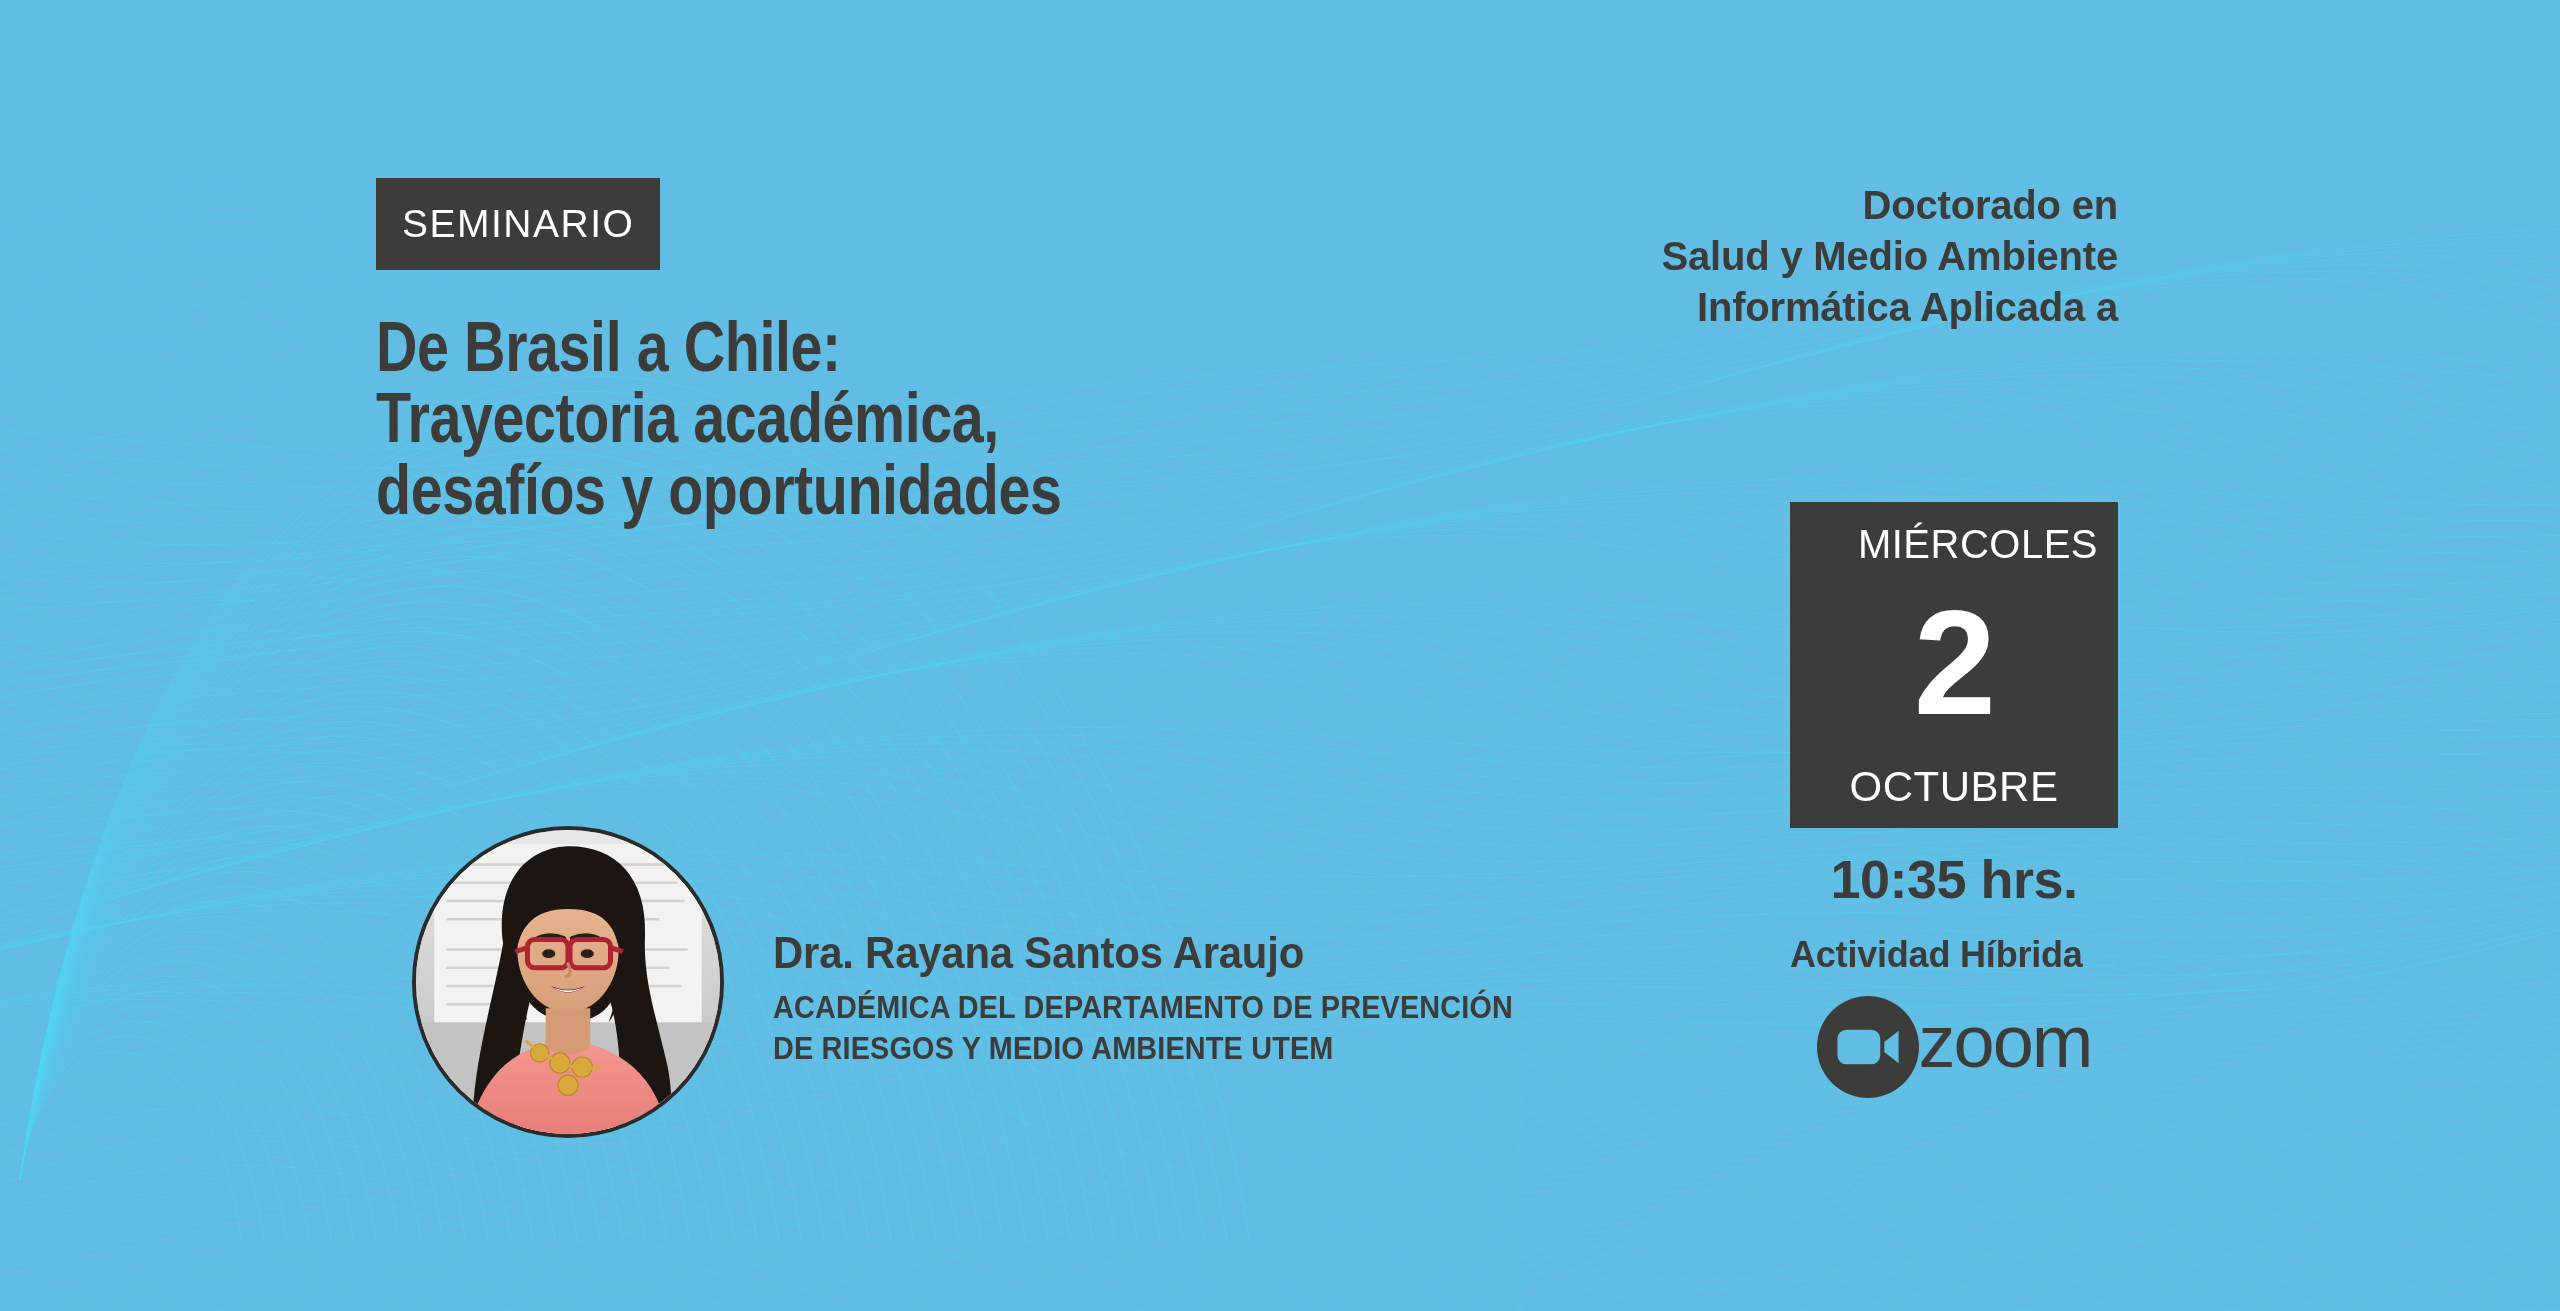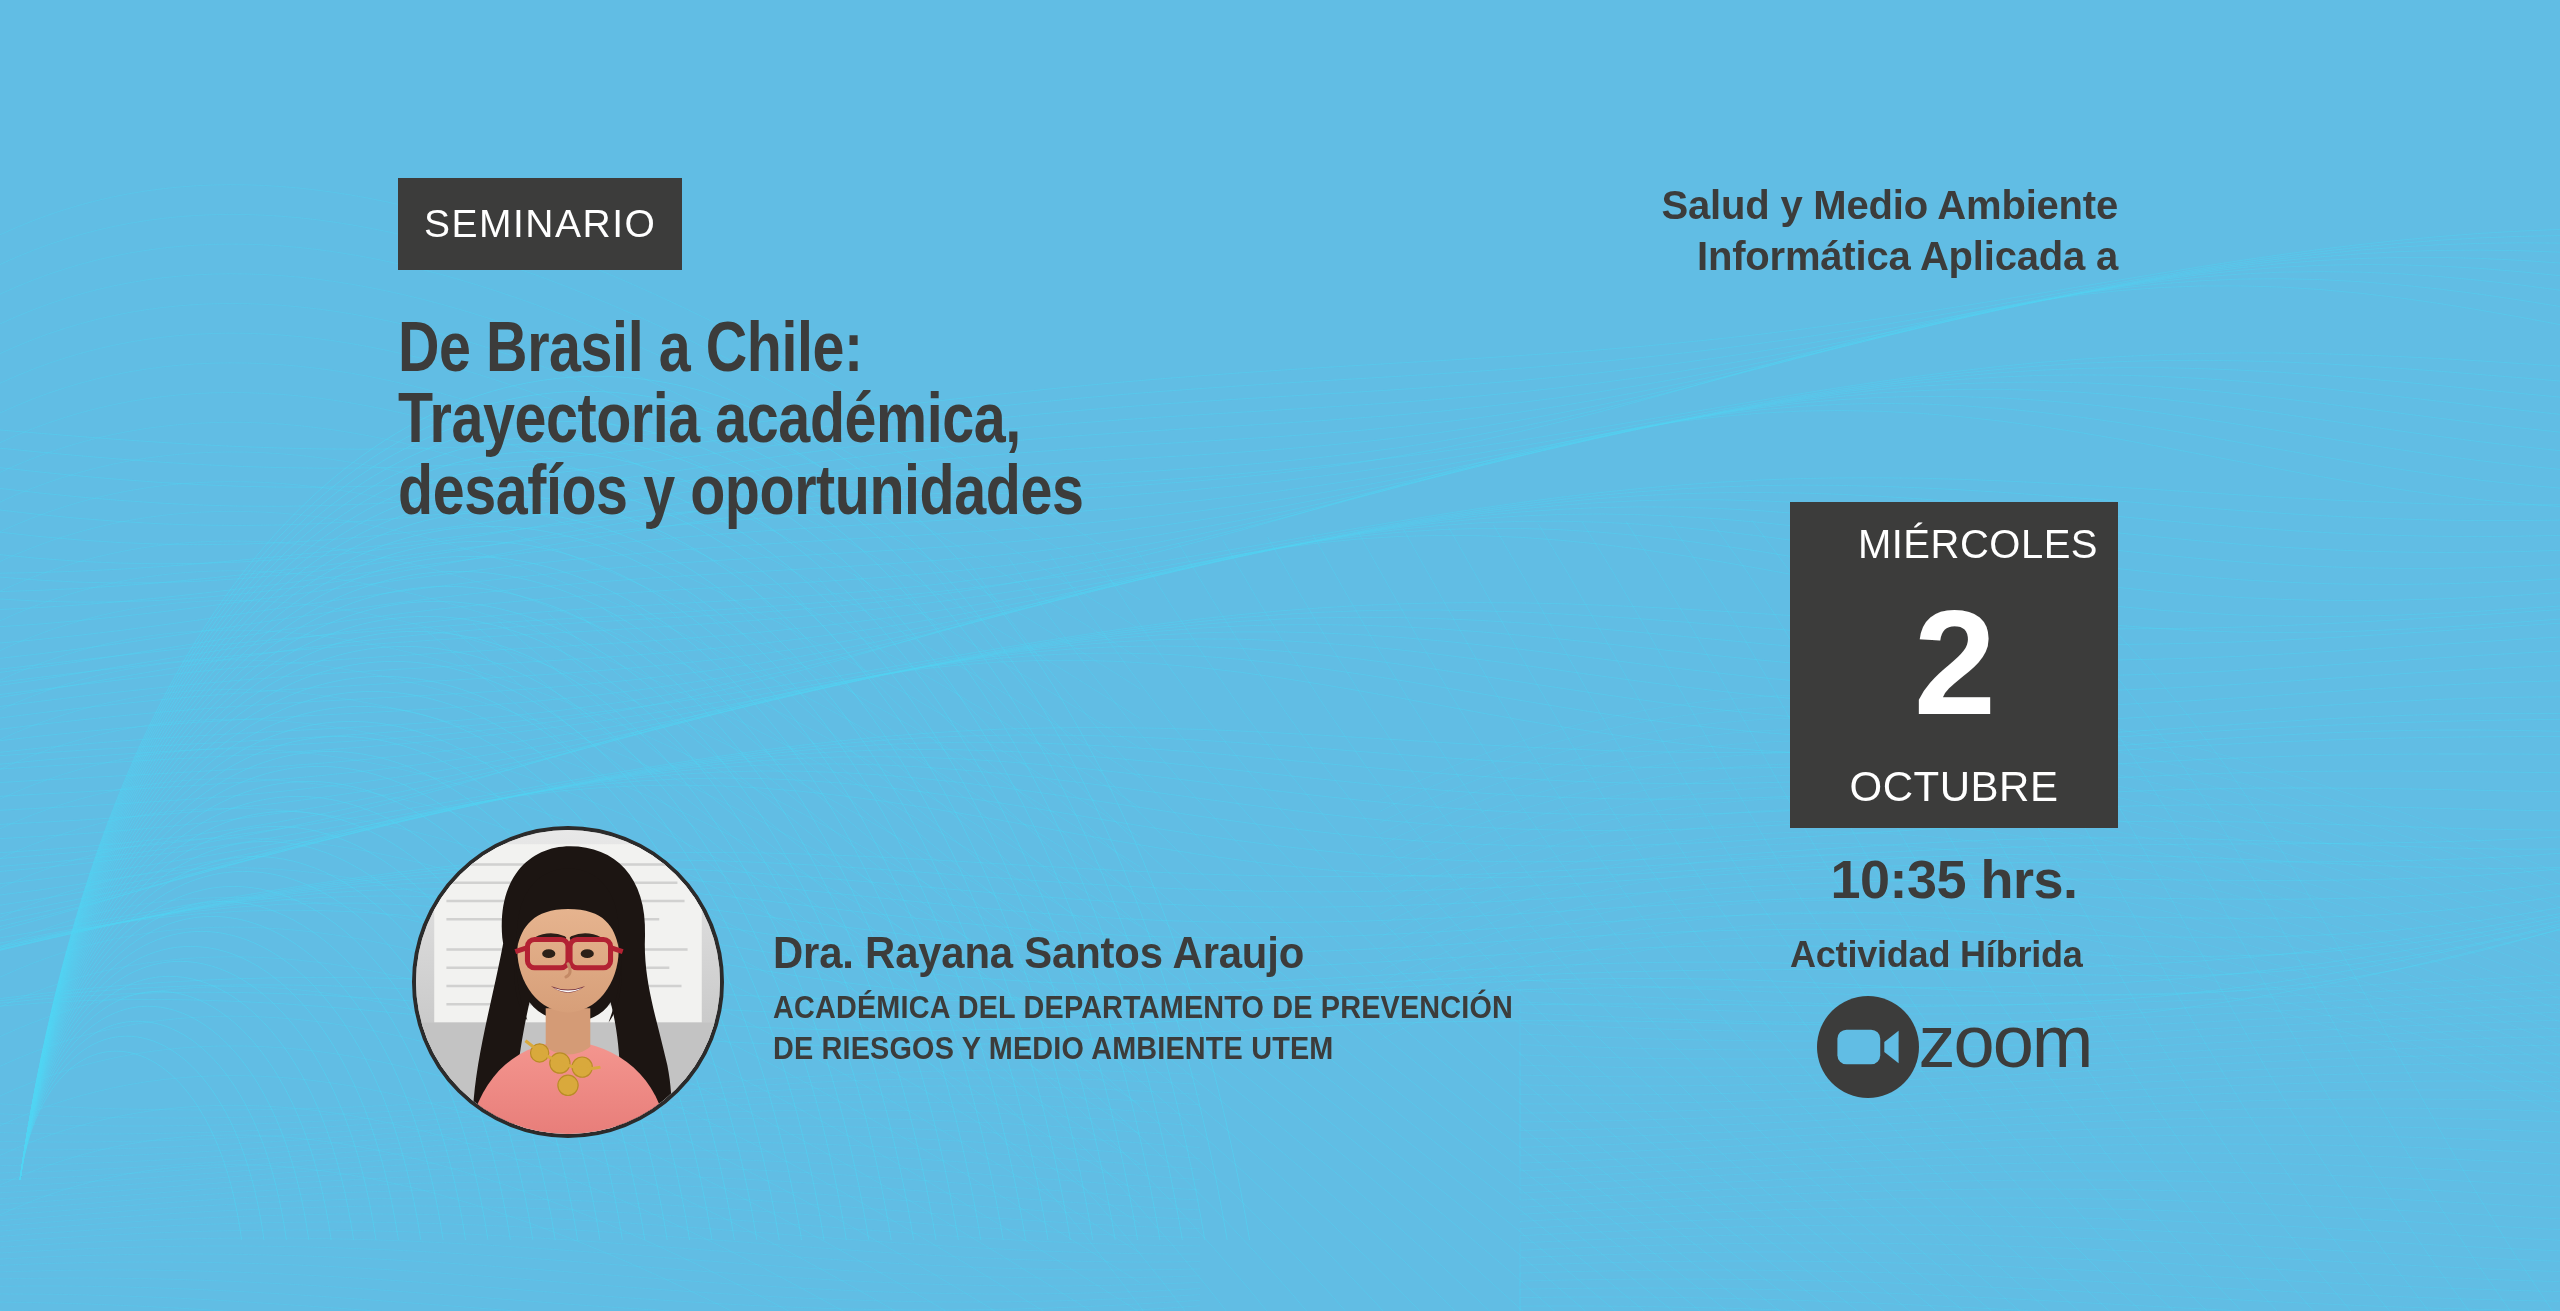--- a/index.html
+++ b/index.html
@@ -13,21 +13,21 @@
   
   #bg-waves {
     position:absolute; inset:0;
     width:2560px; height:1311px;
     pointer-events:none;
   }
 
   
   #left-col {
     position:absolute;
-    left:398px; top:178px;
+    left:376px; top:178px;
     width:1100px;
   }
 
   #seminario-badge {
     display:inline-block;
     background:#3c3c3b;
     color:#ffffff;
     font-size:39px;
     letter-spacing:1.5px;
     line-height:1;
@@ -662,20 +662,21 @@
 
 <div id="speaker-block">
   <div id="speaker-name">Dra. Rayana Santos Araujo</div>
   <div id="speaker-role">
     <span class="rline">ACADÉMICA DEL DEPARTAMENTO DE PREVENCIÓN</span>
     <span class="rline">DE RIESGOS Y MEDIO AMBIENTE UTEM</span>
   </div>
 </div>
 
 <div id="program-name">
+  <span class="pline">Doctorado en</span>
   <span class="pline">Salud y Medio Ambiente</span>
   <span class="pline">Informática Aplicada a</span>
 </div>
 
 <div id="date-card">
   <div id="date-weekday">MIÉRCOLES</div>
   <div id="date-day">2</div>
   <div id="date-month">OCTUBRE</div>
 </div>
 

